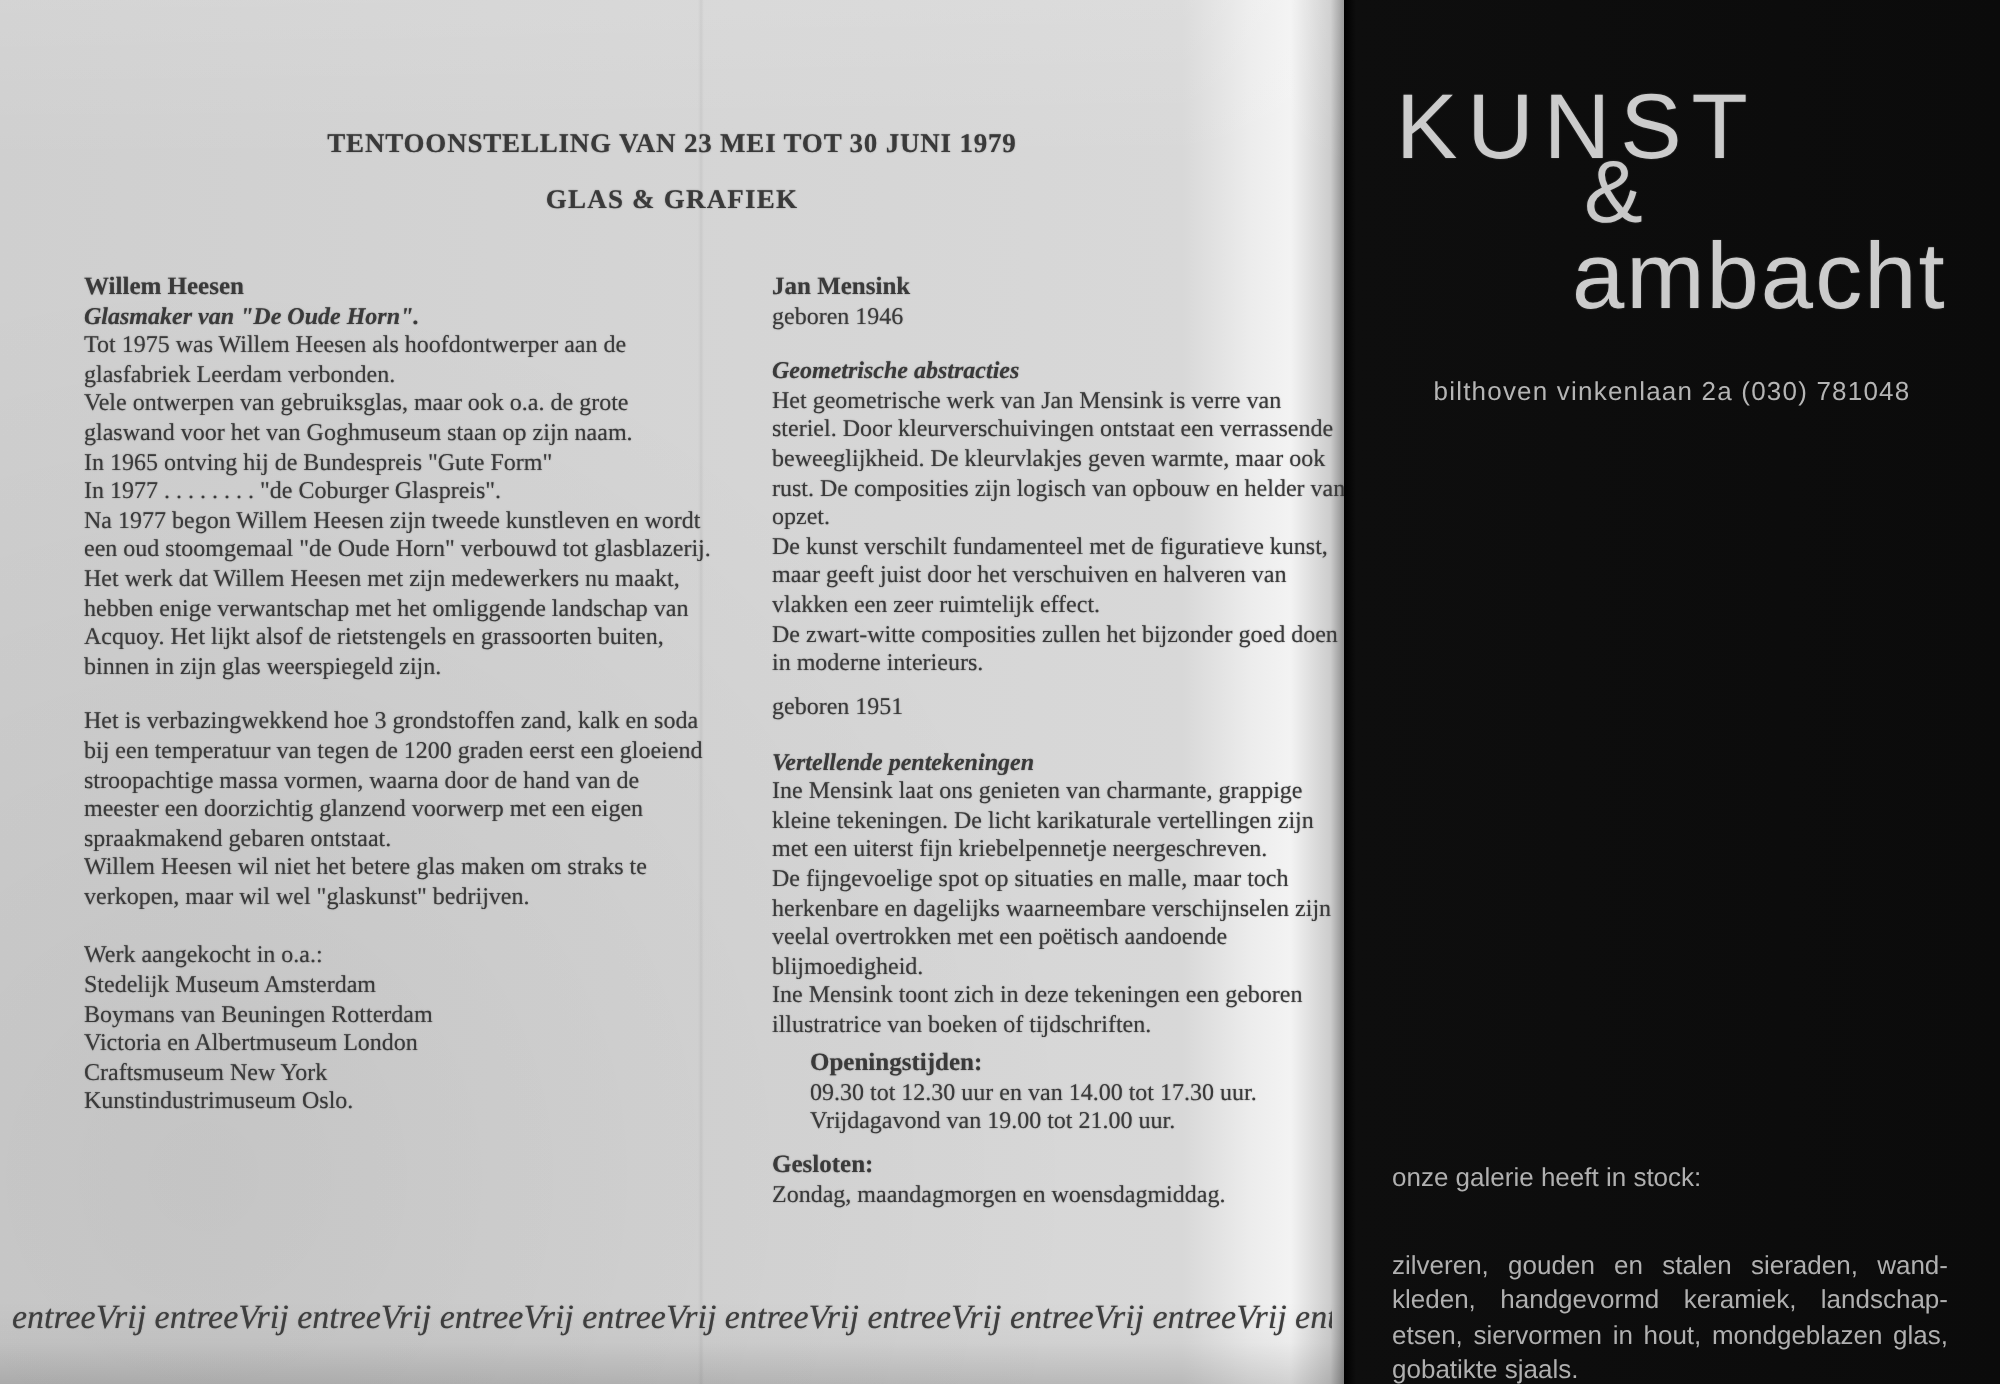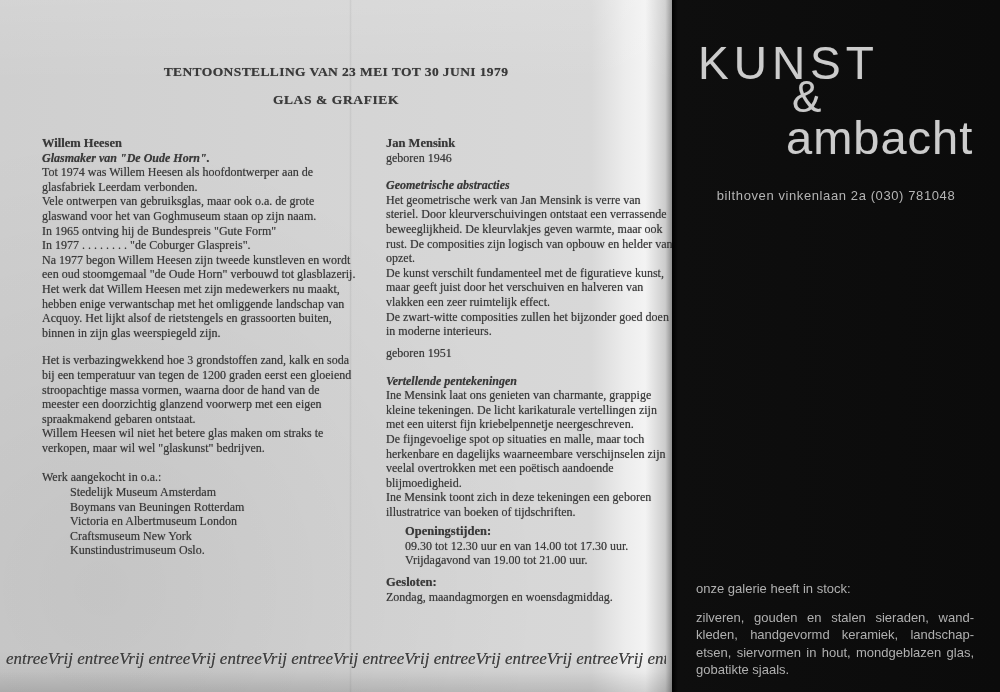--- a/index.html
+++ b/index.html
@@ -24,21 +24,21 @@
   .title-line2{font-size:13.5px;font-weight:bold;letter-spacing:0.6px;margin-top:12px;}
 
   .col{position:absolute;font-size:12px;line-height:14.6px;}
   .col p{margin:0;}
   .col-left{left:42px;top:136px;width:314px;}
   .artist-name{font-weight:bold;font-size:12.5px;margin:0 0 14px 0;}
   .work-title{font-weight:bold;font-style:italic;margin:0 0 14px 0;}
   .born{margin:0 0 0 0;}
   .gap-before{margin-top:13px !important;}
   .collections{margin-top:15px;}
-  .collections .item{margin-left:28px;}
+  .collections .item{}
 
   .jan-block{left:386px;top:136px;width:288px;}
   .ine-block{left:386px;top:346px;width:288px;}
   .opening-block{left:405px;top:524px;width:288px;}
   .closed-block{left:386px;top:575px;width:288px;}
   .sec-heading{font-weight:bold;font-size:12.5px;margin:0;}
 
   .footer-strip{position:absolute;left:6px;top:649px;width:660px;
     display:flex;justify-content:space-between;
     font-style:italic;font-size:17px;color:#3e3e3e;white-space:nowrap;overflow:hidden;
@@ -55,40 +55,40 @@
   .logo-ambacht{position:absolute;left:114px;top:110px;font-size:47px;font-weight:100;
     letter-spacing:1px;color:#cccccc;text-shadow:0 0 1px rgba(255,255,255,0.25);}
   .address{position:absolute;left:0;top:188px;width:100%;text-align:center;
     font-size:13px;letter-spacing:0.6px;color:#b5b5b5;}
   .exposeert-row{position:absolute;left:22px;top:265px;display:flex;align-items:center;gap:12px;}
   .exposeert{font-family:"Liberation Serif",serif;font-style:italic;font-size:35px;
     letter-spacing:2px;color:#e2e2e2;text-shadow:0 0 1px rgba(255,255,255,0.3);}
   .hand{font-family:"DejaVu Sans",sans-serif;font-size:36px;color:#dcdcdc;line-height:1;}
   .stock{position:absolute;left:24px;top:580px;width:278px;
     font-size:13px;line-height:17.5px;color:#b0b0b0;}
-  .stock-intro{margin-bottom:11px;}
+  .stock-intro{margin-bottom:26px;}
   .stock-line{text-align:justify;text-align-last:justify;}
   .stock-line.last{text-align-last:left;}
 </style>
 </head>
 <body>
 
 <div id="screen">
 
   <div class="paper">
 
     <div class="title-block scan-text">
       <div class="title-line1">TENTOONSTELLING VAN 23 MEI TOT 30 JUNI 1979</div>
       <div class="title-line2">GLAS &amp; GRAFIEK</div>
     </div>
 
     <div class="col col-left scan-text">
       <p class="artist-name">Willem Heesen</p>
       <p class="work-title">Glasmaker van "De Oude Horn".</p>
-      <p>Tot 1974 was Willem Heesen als hoofdontwerper aan de glasfabriek Leerdam verbonden.</p>
+      <p>Tot 1975 was Willem Heesen als hoofdontwerper aan de glasfabriek Leerdam verbonden.</p>
       <p>Vele ontwerpen van gebruiksglas, maar ook o.a. de grote glaswand voor het van Goghmuseum staan op zijn naam.</p>
       <p>In 1965 ontving hij de Bundespreis "Gute Form"</p>
       <p>In 1977 . . . . . . . . "de Coburger Glaspreis".</p>
       <p>Na 1977 begon Willem Heesen zijn tweede kunstleven en wordt een oud stoomgemaal "de Oude Horn" verbouwd tot glasblazerij. Het werk dat Willem Heesen met zijn medewerkers nu maakt, hebben enige verwantschap met het omliggende landschap van Acquoy. Het lijkt alsof de rietstengels en grassoorten buiten, binnen in zijn glas weerspiegeld zijn.</p>
       <p class="gap-before">Het is verbazingwekkend hoe 3 grondstoffen zand, kalk en soda bij een temperatuur van tegen de 1200 graden eerst een gloeiend stroopachtige massa vormen, waarna door de hand van de meester een doorzichtig glanzend voorwerp met een eigen spraakmakend gebaren ontstaat.</p>
       <p>Willem Heesen wil niet het betere glas maken om straks te verkopen, maar wil wel "glaskunst" bedrijven.</p>
       <div class="collections">
         <p>Werk aangekocht in o.a.:</p>
         <p class="item">Stedelijk Museum Amsterdam</p>
         <p class="item">Boymans van Beuningen Rotterdam</p>

